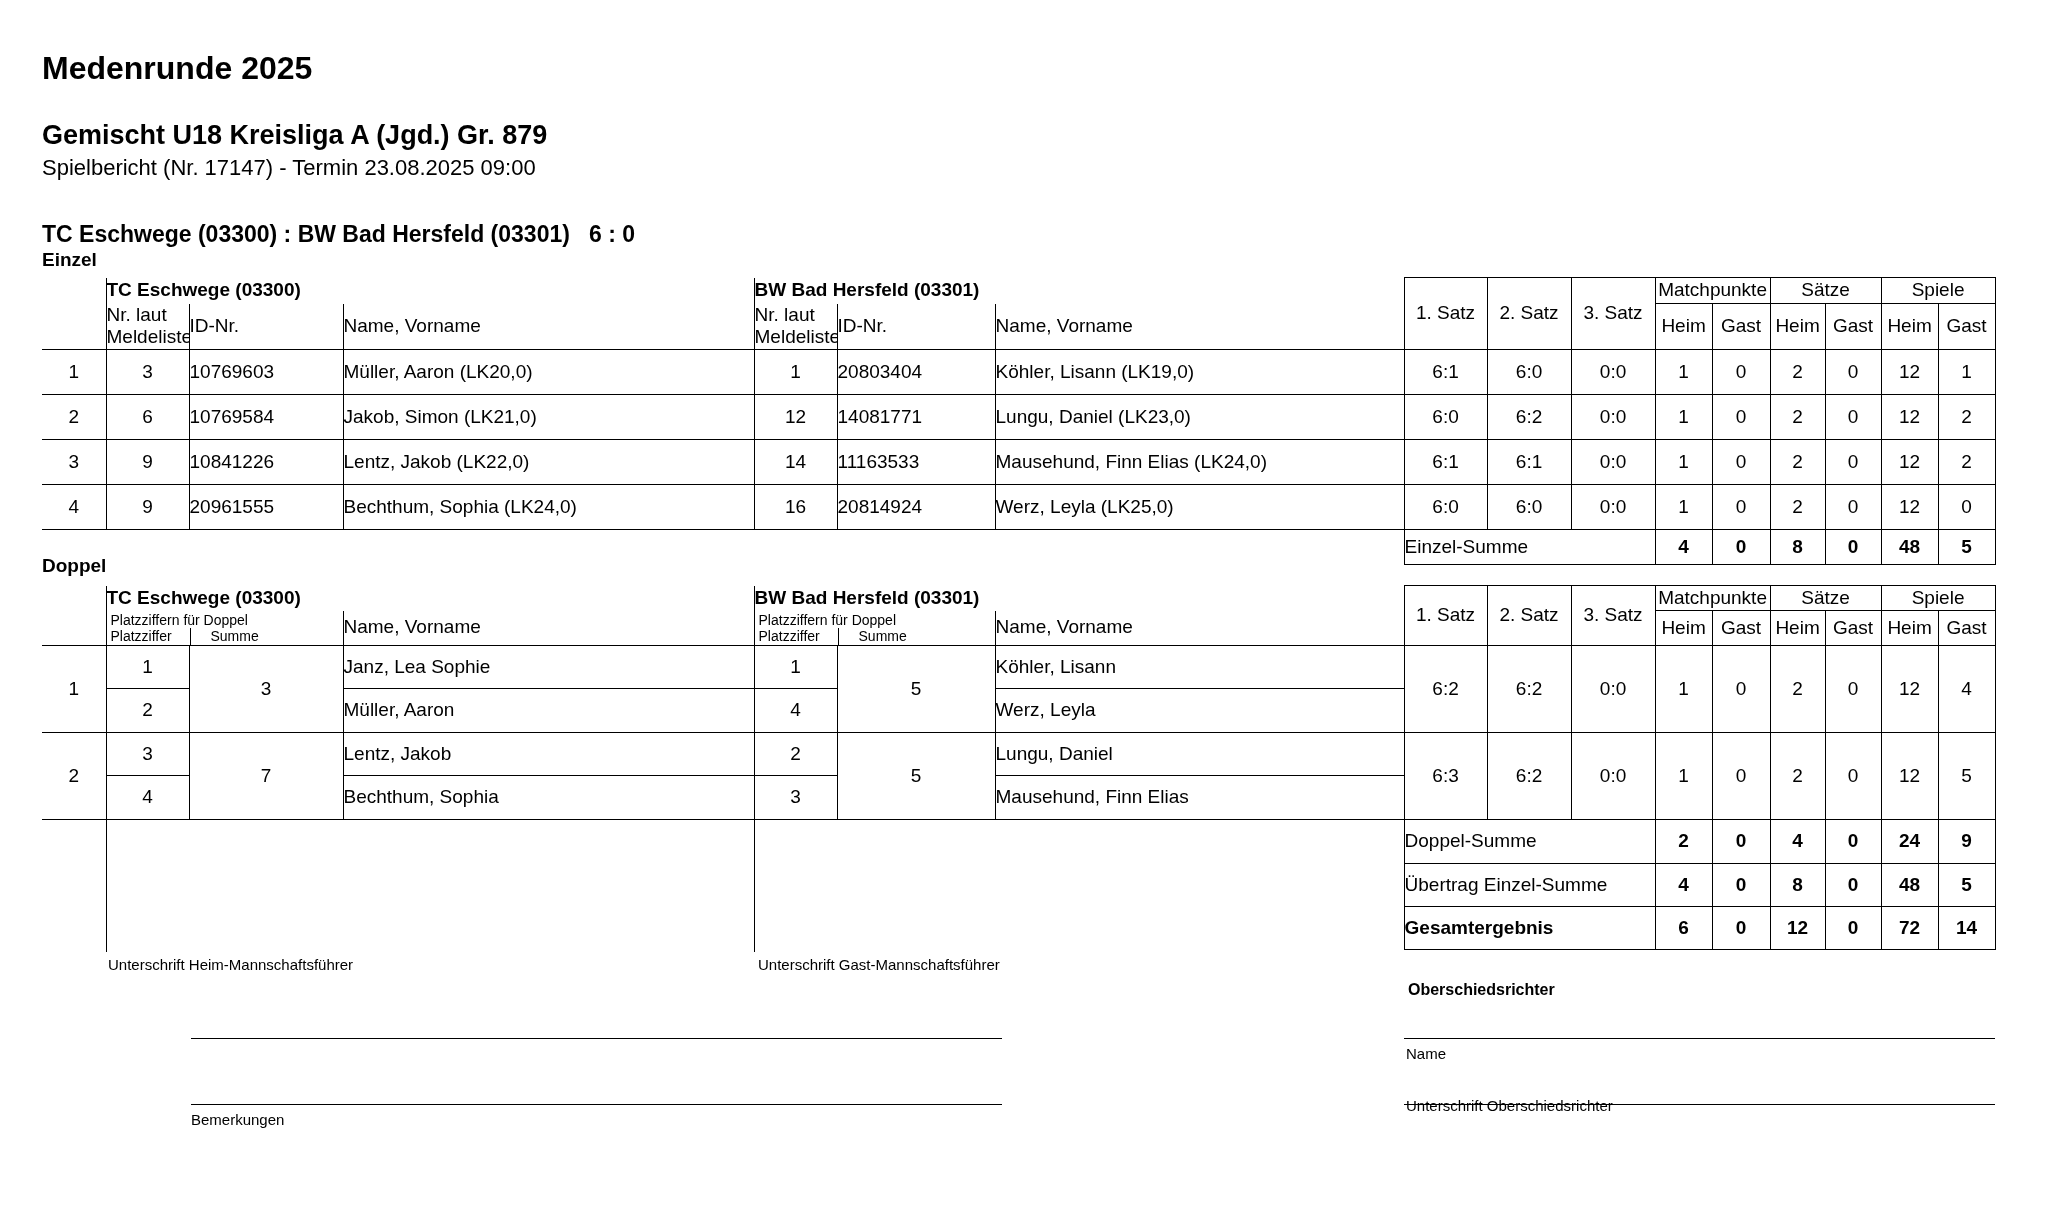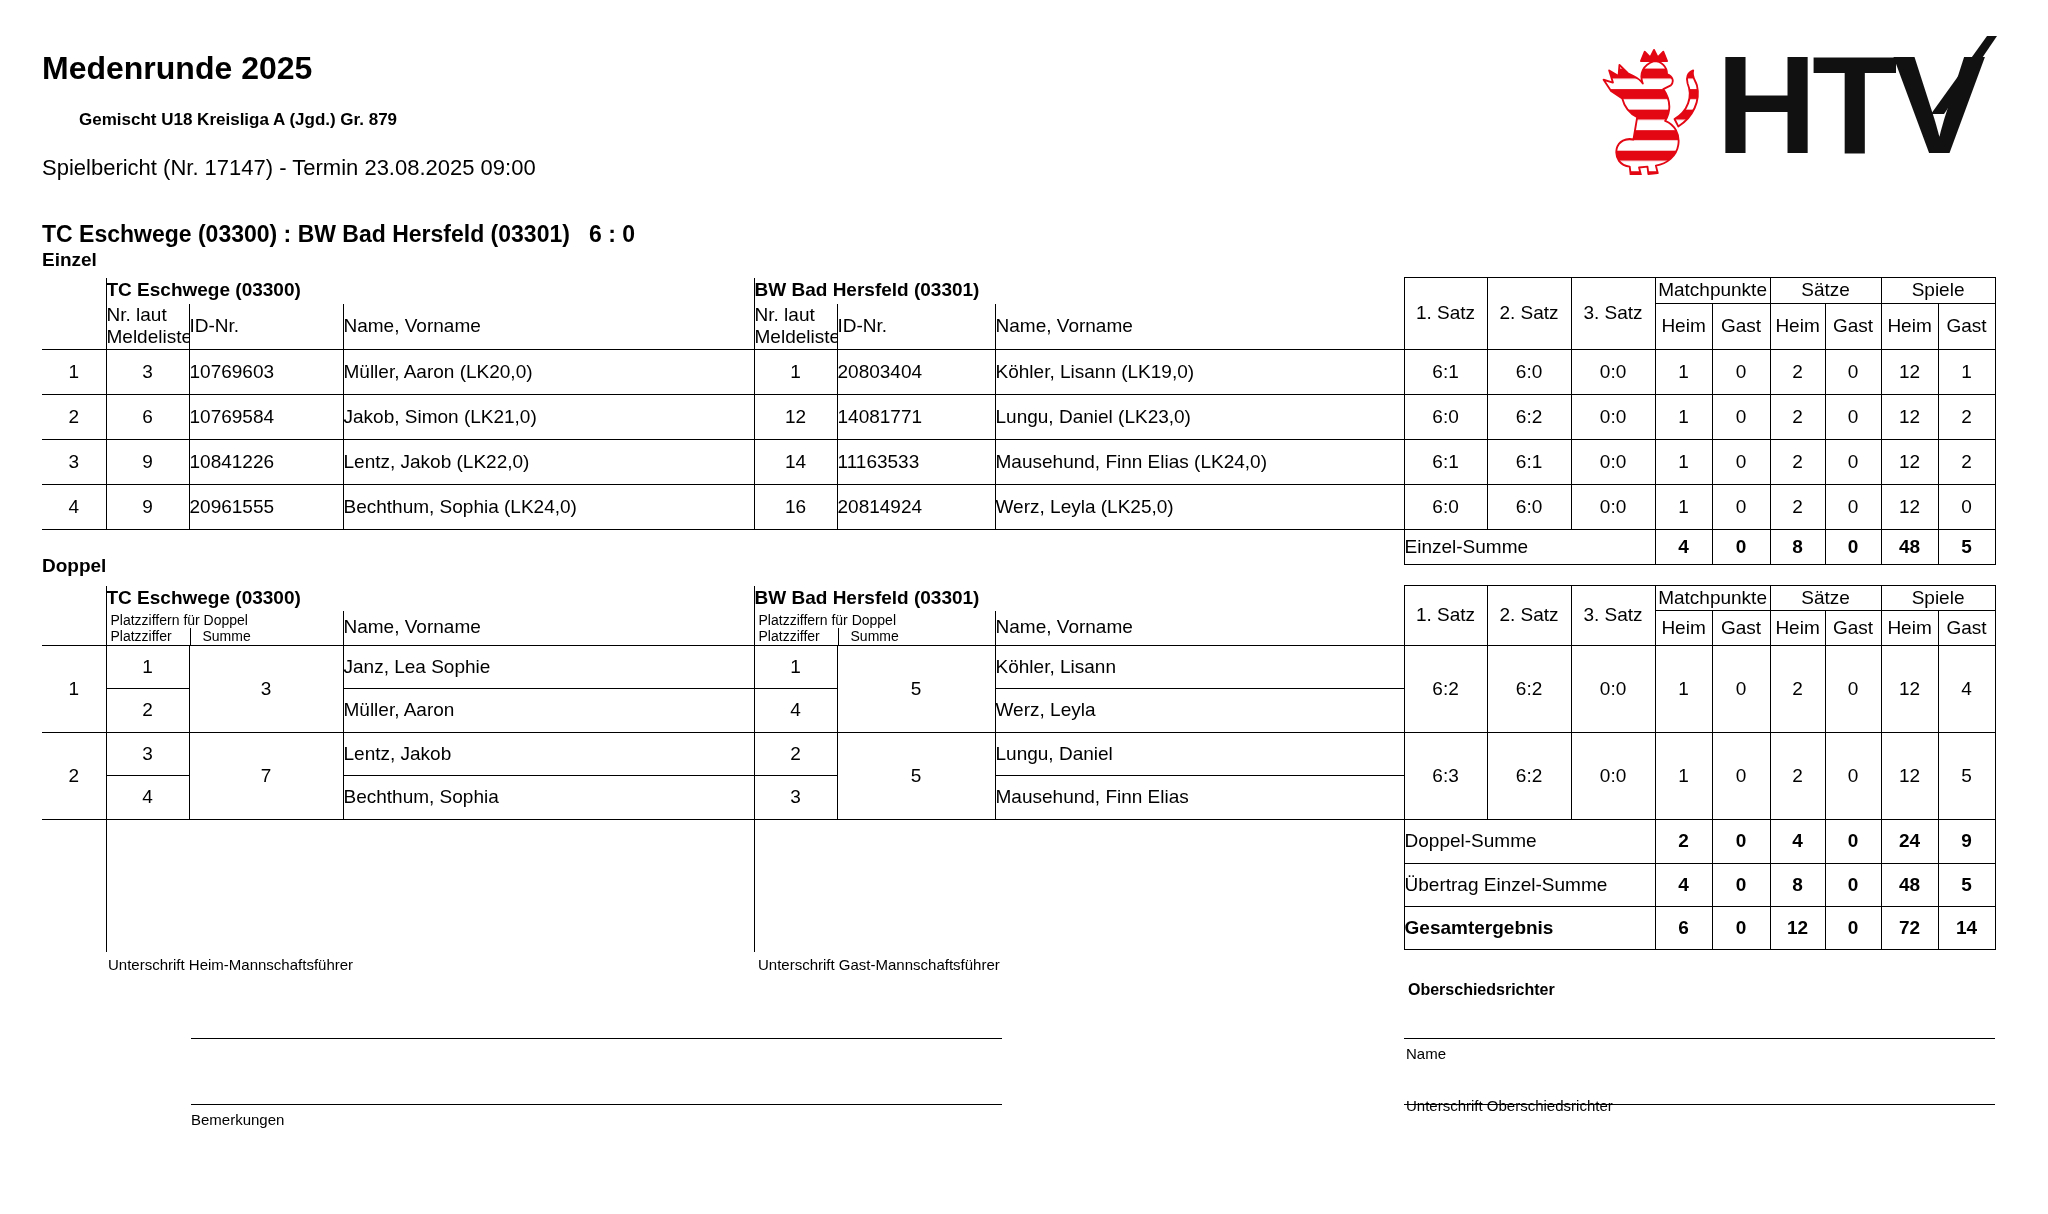--- a/index.html
+++ b/index.html
@@ -2,21 +2,21 @@
 <html><head>
 <meta charset="utf-8">
 <style>
   html,body{margin:0;padding:0;background:#fff;}
   .page{position:relative;width:2048px;height:1214px;background:#ffffff;color:#000;
         font-family:"Liberation Sans","DejaVu Sans",sans-serif;overflow:hidden;}
 
   
   .abs{position:absolute;left:42px;}
   .t-title{top:50px;font-size:32px;font-weight:bold;}
-  .t-sub{top:110px;font-size:17px;font-weight:bold;margin-left:37px;}
+  .t-sub{top:120px;font-size:27px;font-weight:bold;}
   .t-rep{top:155px;font-size:22px;}
   .t-match{top:201px;font-size:23px;font-weight:bold;white-space:pre;margin-top:20px;}
   .section-label{position:absolute;left:42px;font-size:19px;font-weight:bold;}
   .lbl-einzel{top:249px;}
   .lbl-doppel{top:555px;}
 
   
   .logo{position:absolute;top:48px;left:1598px;width:400px;height:130px;display:flex;align-items:flex-start;}
   .logo-text-wrap{position:relative;margin-left:6px;}
   .logo-text{display:block;font-size:140px;line-height:0.82;font-weight:900;letter-spacing:-5px;color:#111;}
@@ -33,21 +33,21 @@
   .team{font-weight:bold;font-size:18px;padding:2px 0 0 4px;vertical-align:top;}
   .shdr{font-size:14px;text-align:center;vertical-align:top;padding-top:4px;}
   .small{font-size:14px;line-height:1.15;white-space:pre-line;padding-left:4px;}
   .hg{font-size:14px;text-align:center;}
   .rownum{font-size:14px;text-align:center;padding-right:18px;}
   .sumlab{font-size:15px;padding-left:6px;}
   .pfd{padding:0;vertical-align:top;}
   .pfd-top{font-size:14px;padding:1px 0 0 4px;}
   .pfd-sub{display:flex;font-size:14px;}
   .pfd-a{width:83px;box-sizing:border-box;padding-left:4px;}
-  .pfd-b{flex:1;border-left:1px solid #000;padding-left:12px;}
+  .pfd-b{flex:1;border-left:1px solid #000;padding-left:20px;}
 
   
   .vline{position:absolute;width:1px;background:#000;}
   .hline{position:absolute;height:1px;background:#000;}
   .vl-home{left:106px;top:814px;height:138px;}
   .vl-guest{left:754px;top:814px;height:138px;}
   .hl-l1{left:191px;top:1038px;width:811px;}
   .hl-r1{left:1404px;top:1038px;width:591px;}
   .hl-l2{left:191px;top:1104px;width:811px;}
   .hl-r2{left:1404px;top:1104px;width:591px;}
@@ -62,41 +62,20 @@
 </head>
 <body>
 
 <div class="page">
 
   <div class="abs t-title">Medenrunde 2025</div>
   <div class="abs t-sub">Gemischt U18 Kreisliga A (Jgd.) Gr. 879</div>
   <div class="abs t-rep">Spielbericht (Nr. 17147) - Termin 23.08.2025 09:00</div>
   <div class="abs t-match">TC Eschwege (03300) : BW Bad Hersfeld (03301)   6 : 0</div>
 
-  <div class="logo">
-    <svg viewBox="0 0 60 68" width="112" height="127">
-      <defs>
-        <pattern id="lionstripes" x="0" y="0" width="60" height="11" patternUnits="userSpaceOnUse">
-          <rect width="60" height="5.5" fill="#e30613"></rect>
-          <rect y="5.5" width="60" height="5.5" fill="#ffffff"></rect>
-        </pattern>
-      </defs>
-      <g fill="url(#lionstripes)" stroke="#e30613" stroke-width="1" stroke-linejoin="round">
-        <path d="M41 38 C48 34 51 26 48 19 C47 16 48 13 51 12 C50 15 52 17 53 20 C55 28 51 37 43 42 Z"></path>
-        <path d="M30 7 C34 7 37 10 37 14 C40 15 41 18 39 20 L35 22 C39 28 39 34 36 39 C41 41 44 46 43 52 C42 58 37 62 31 63 L32 67 L27 67.5 L26.5 63.5 L22 64 L23 68 L17.5 68 L17 63.5 C12 63 9 59 10 54 C11 50 15 48 19 49 L21 37 C17 35 14 31 13 27 L7 23 L3 17 L8 18.5 L6 12 L11 15 L11.5 9 L16 13.5 L19 15 C21 16 23 17.5 24 19 C22 14 24 9 30 7 Z"></path>
-      </g>
-      <path d="M23 7 L25 2 L28 5 L30 1 L32 5 L35 2 L37 7 Z" fill="#e30613" stroke="#e30613" stroke-linejoin="round"></path>
-    </svg>
-    <div class="logo-text-wrap">
-      <span class="logo-text">HTV</span>
-      <svg class="swoosh" width="100" height="78">
-        <polygon points="100,0 90,0 34,78 47,78" fill="#111"></polygon>
-      </svg>
-    </div>
-  </div>
 
   <div class="section-label lbl-einzel">Einzel</div>
 
   <table class="tbl einzel-t">
     <colgroup>
       <col style="width:64px">
         <col style="width:83px">
         <col style="width:154px">
         <col style="width:411px">
       <col style="width:83px">

